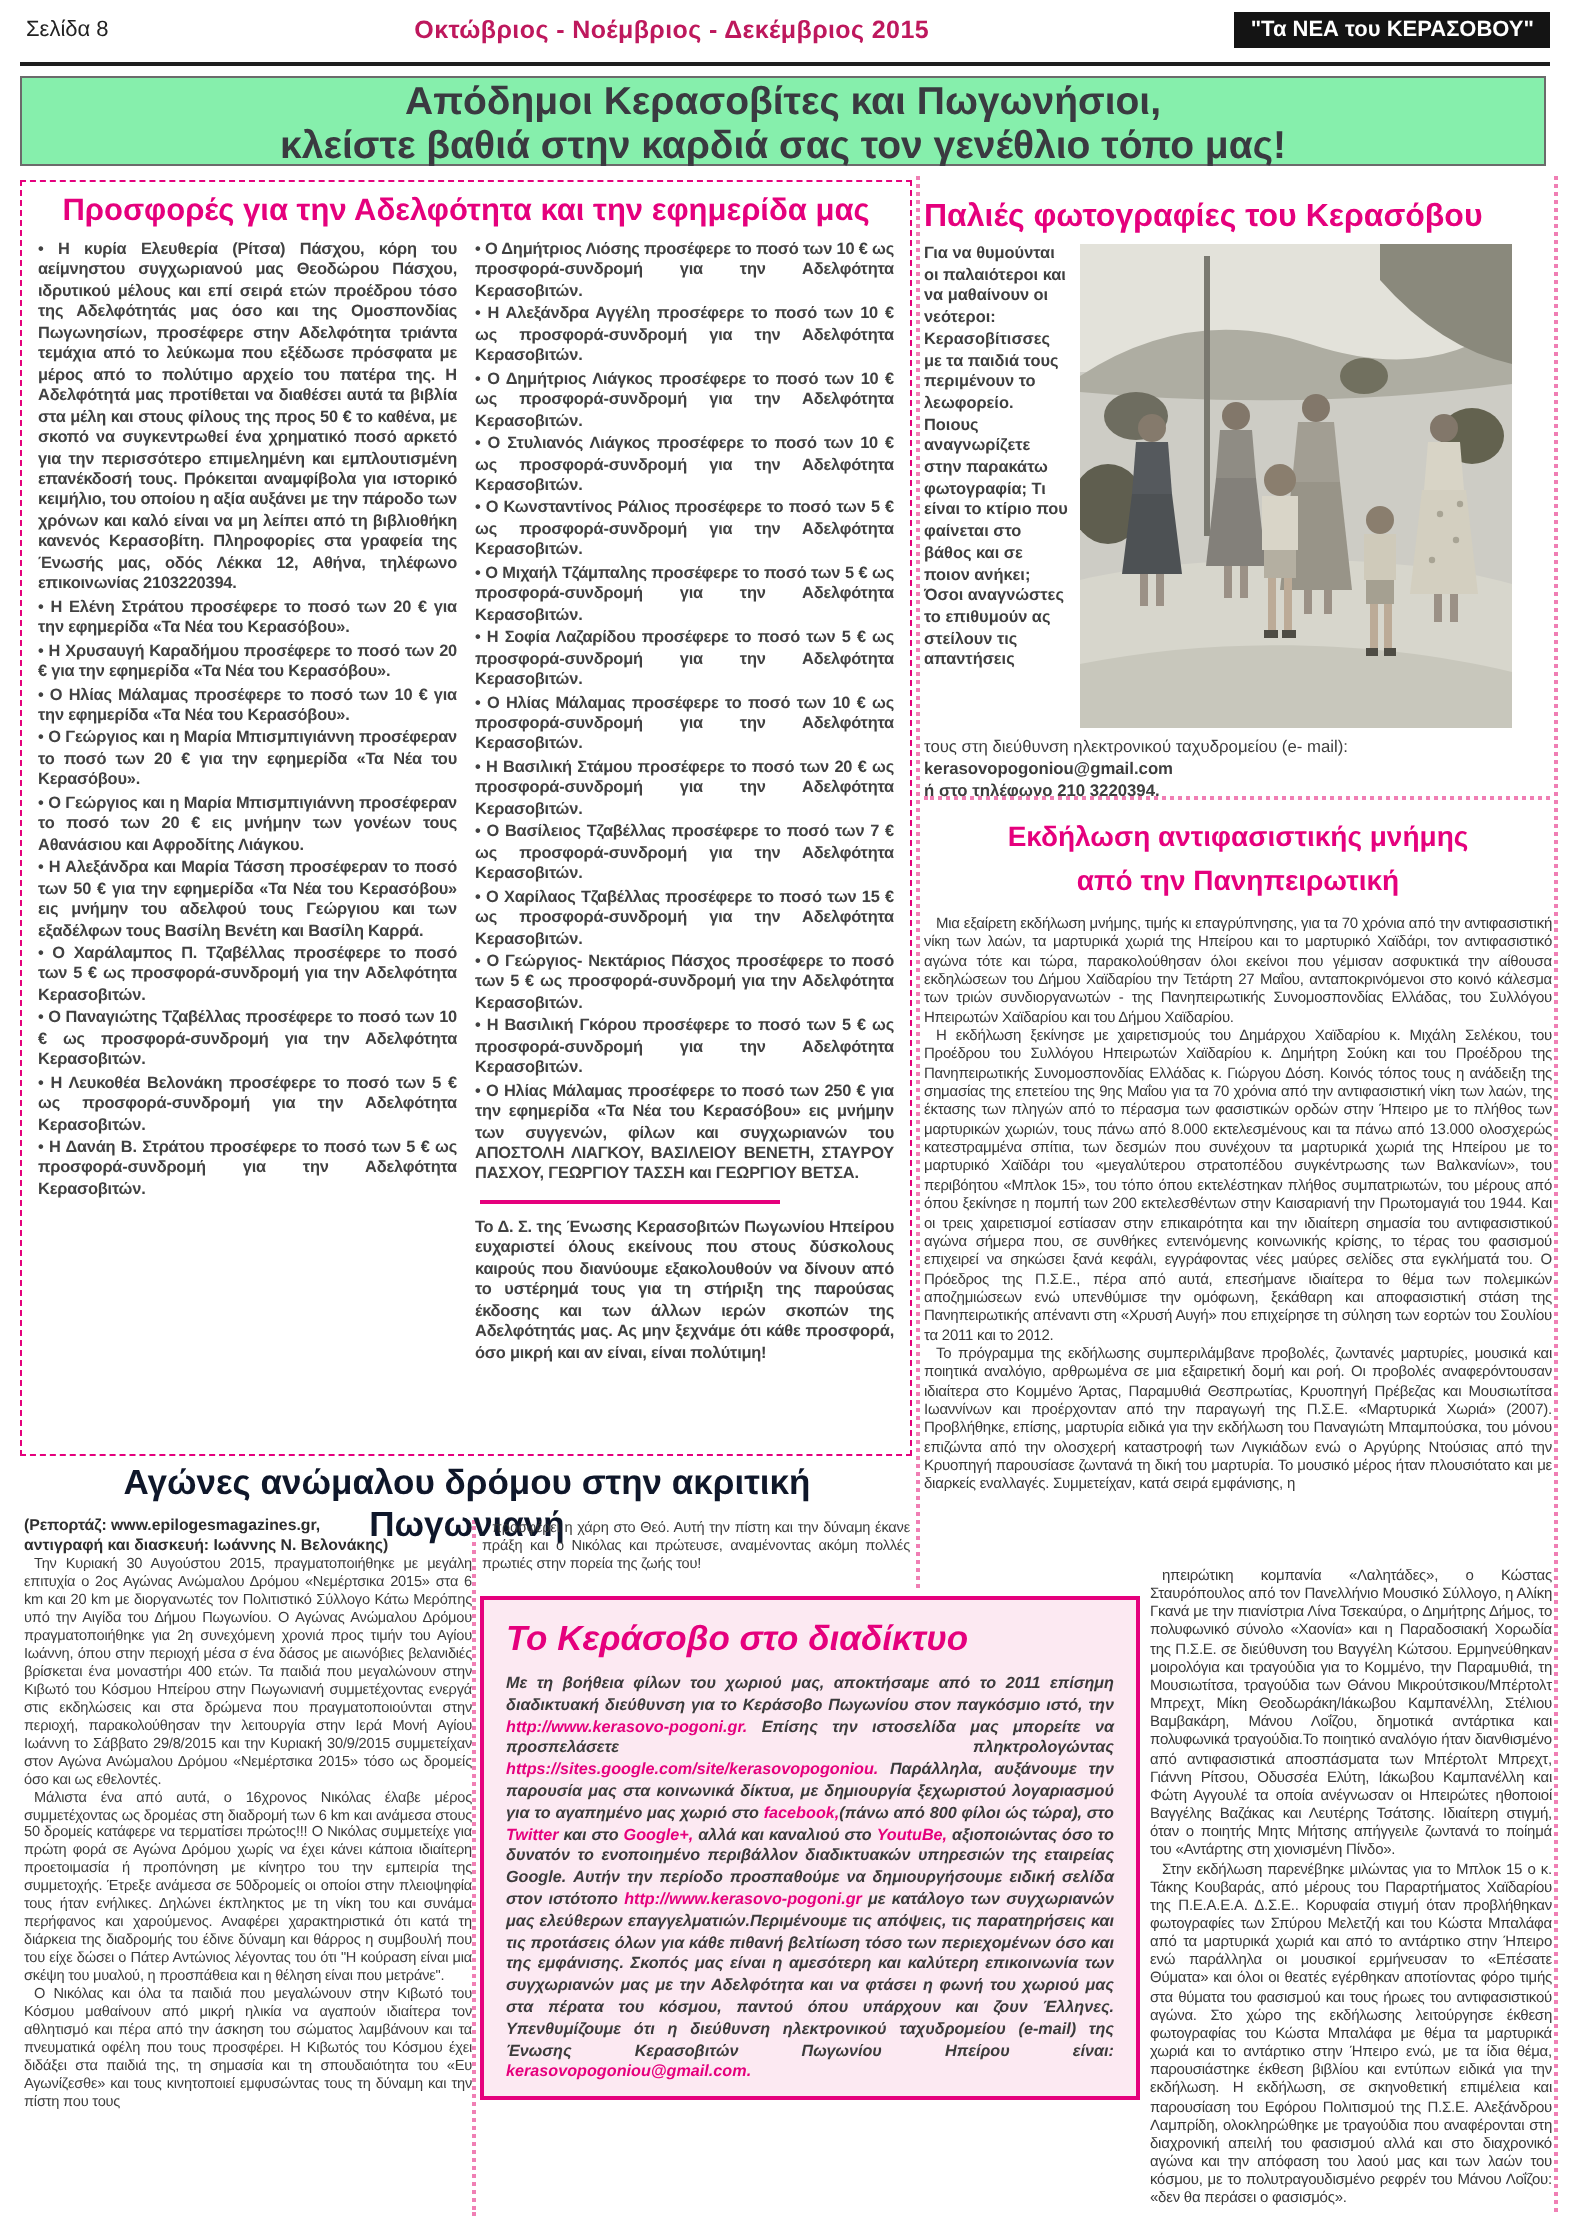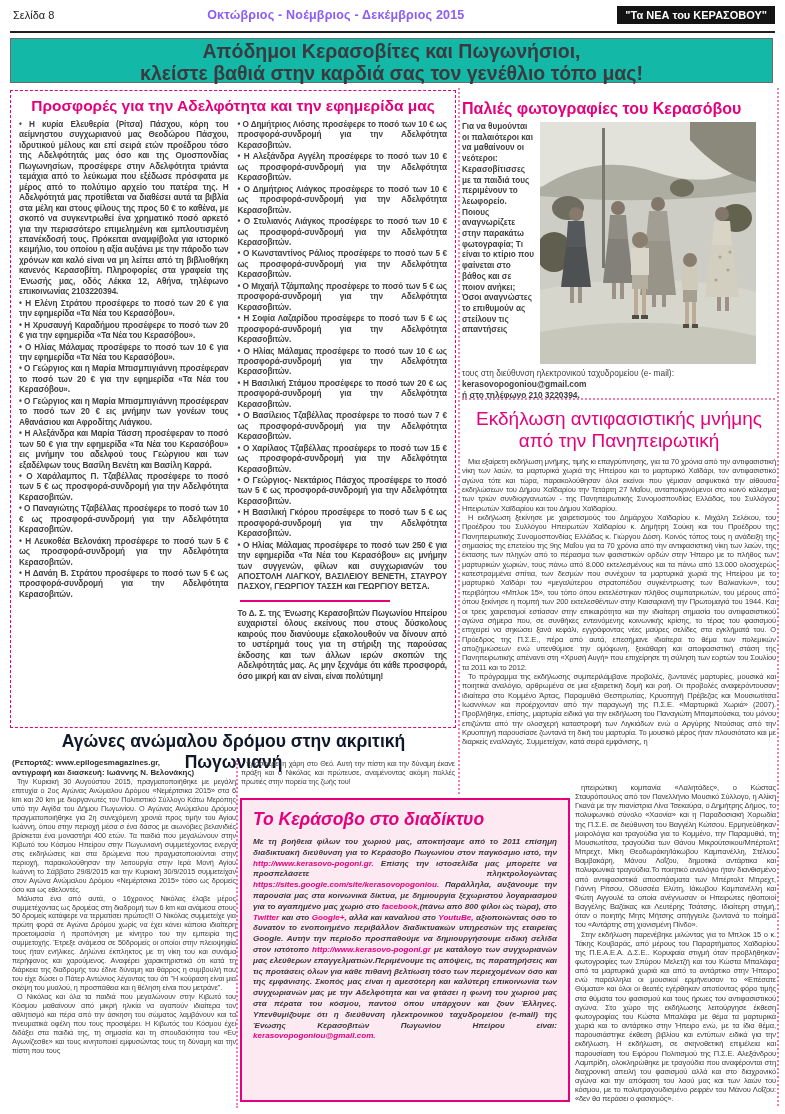--- a/index.html
+++ b/index.html
@@ -3,25 +3,25 @@
 <meta charset="utf-8">
 <style>
   html,body{margin:0;padding:0;background:#9a9a9a;}
   .page{position:relative;width:785px;height:1114px;margin:0 auto;background:#ffffff;
         font-family:"Liberation Sans",sans-serif;overflow:hidden;color:#333;}
   .abs{position:absolute;}
   p{margin:0;}
   
   .hdr{top:6px;left:13px;width:762px;display:flex;justify-content:space-between;align-items:center;}
   .pagelbl{font-size:11px;color:#222;}
-  .datelbl{font-size:12.5px;font-weight:bold;color:#8b5cf6;letter-spacing:.2px;}
+  .datelbl{font-size:12.5px;font-weight:bold;color:#be185d;letter-spacing:.2px;}
   .masthead{background:#141414;color:#fff;font-size:11px;font-weight:bold;padding:3px 8px;}
   .toprule{top:31px;left:10px;width:765px;height:2px;background:#1e1e1e;}
   
-  .banner{top:38px;left:10px;width:763px;height:45px;background:#14b8a6;border:1px solid #6b6b6b;
+  .banner{top:38px;left:10px;width:763px;height:45px;background:#86efac;border:1px solid #6b6b6b;
           text-align:center;color:#3a3a40;font-weight:bold;font-size:19.5px;line-height:21.5px;padding-top:2px;box-sizing:border-box;}
   
   .offers{top:90px;left:10px;width:446px;height:638px;border:1px dashed #e5007d;box-sizing:border-box;padding:4px 8px;}
   .offers-title{font-size:15.5px;font-weight:bold;color:#e5007d;text-align:center;margin:2px 0 5px;}
   .cols{display:flex;gap:9px;}
   .col{flex:1;min-width:0;}
   .btxt .para{font-size:8.2px;line-height:10.45px;text-align:justify;font-weight:bold;color:#424242;
               letter-spacing:-0.1px;margin:0 0 1px;}
   .minidiv{width:150px;border-top:2px solid #e5007d;margin:7px 0 7px 2px;}
   .closing{font-size:8.2px;line-height:10.45px;text-align:justify;font-weight:bold;color:#424242;letter-spacing:-0.1px;}
@@ -31,34 +31,34 @@
   
   .photos{top:100px;left:462px;width:314px;}
   .photos-title{font-size:16px;font-weight:bold;color:#e5007d;margin:0 0 4px;}
   .photo-row{display:flex;gap:6px;}
   .photo-side{width:72px;font-size:8.2px;line-height:10.7px;font-weight:bold;color:#3f3f3f;}
   .photo-frame{width:216px;height:242px;flex:none;}
   .photo-below{font-size:8.4px;color:#3e3e3e;margin-top:4px;line-height:11px;}
   .photo-below .bold{font-weight:bold;}
   
   .anti{top:404px;left:462px;width:314px;}
-  .anti-title{font-size:19px;font-weight:normal;color:#e5007d;text-align:center;line-height:21.5px;margin:4px 0 6px;}
+  .anti-title{font-size:14px;font-weight:bold;color:#e5007d;text-align:center;line-height:21.5px;margin:4px 0 6px;}
   .anti .para,.anti-narrow .para{font-size:7.5px;line-height:9.35px;text-align:justify;color:#3a3a3a;
         letter-spacing:-0.12px;text-indent:6px;margin:0;}
   .anti-narrow{top:783px;left:575px;width:201px;}
   .anti-narrow .para{line-height:9.15px;}
   
   .race-title{top:731px;left:11px;width:445px;font-size:17.5px;font-weight:bold;color:#0f172a;text-align:center;}
   .race-col1{top:758px;left:12px;width:224px;}
   .byline{font-size:7.9px;font-weight:bold;color:#2f2f2f;line-height:9.6px;margin-bottom:1px;}
   .race .para,.race-col2{font-size:7.3px;line-height:8.95px;text-align:justify;color:#3d3d3d;
         letter-spacing:-0.1px;text-indent:5px;margin:0;}
   .race-col2{top:760px;left:241px;width:214px;}
   
-  .webbox{top:798px;left:240px;width:330px;height:304px;background:#fce9f2;border:2px solid #e5007d;
+  .webbox{top:798px;left:240px;width:330px;height:252px;background:#fce9f2;border:2px solid #e5007d;
           box-sizing:border-box;padding:7px 11px;}
   .web-title{font-size:17.5px;font-weight:bold;font-style:italic;color:#e5007d;margin:2px 0 7px;}
   .webbody{font-size:8.1px;font-weight:bold;font-style:italic;color:#3b3b3b;line-height:10.8px;text-align:justify;}
   .webbody .lnk{color:#e5007d;}
 </style>
 </head>
 <body>
 
 <div class="page">
 

